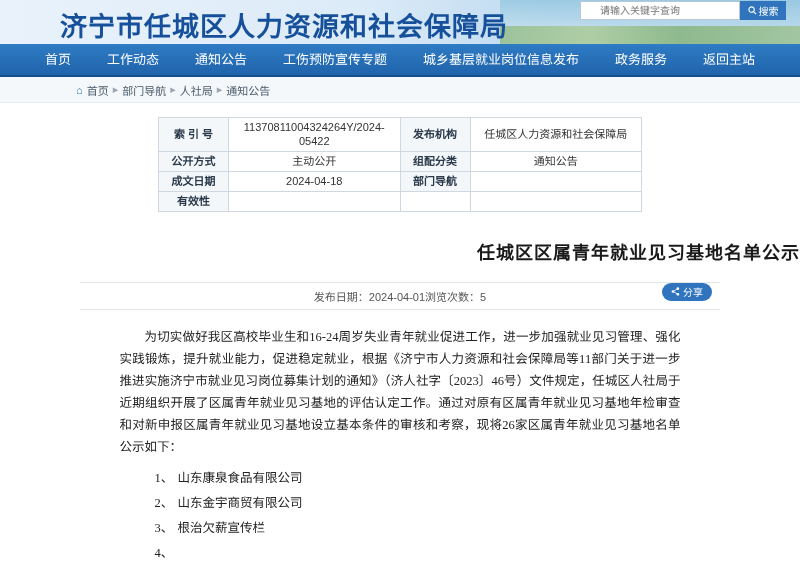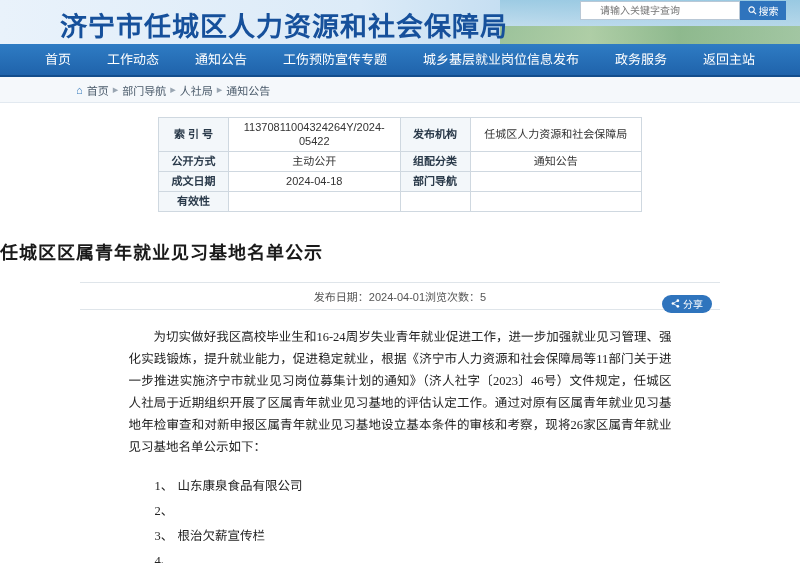--- a/index.html
+++ b/index.html
@@ -140,21 +140,21 @@
     padding: 2px 4px;
     text-align: center;
     vertical-align: middle;
     line-height: 1.3;
   }
   td.lbl { background: #f3f7fa; font-weight: bold; color: #2a3a4a; width: 70px; }
   td.val { background: #ffffff; color: #333; }
 
   
   .doc-title {
-    text-align: left;
+    text-align: right;
     font-family: Liberation Sans, sans-serif;
     font-weight: bold;
     font-size: 18px;
     color: #1a1a1a;
     margin: 26px 0 18px 0;
     letter-spacing: 1px;
   }
 
   
   .meta-row {
@@ -166,21 +166,21 @@
     display: flex;
     align-items: center;
     justify-content: center;
     font-size: 11px;
     color: #555;
     position: relative;
   }
   .share-btn {
     position: absolute;
     right: 8px;
-    top: 12px;
+    top: 0;
     height: 18px;
     background: #2f74bd;
     color: #fff;
     font-size: 10px;
     border-radius: 9px;
     padding: 0 9px;
     display: flex;
     align-items: center;
     gap: 3px;
     cursor: pointer;
@@ -190,21 +190,21 @@
   
   .body-text {
     width: 575px;
     margin: 16px auto 0 auto;
     font-family: "Liberation Serif", serif;
     font-size: 12.5px;
     line-height: 22px;
     color: #222;
     text-align: justify;
   }
-  .body-text p { margin: 16px; text-indent: 2em; }
+  .body-text p { margin: 7px; text-indent: 2em; }
 
   ol.items {
     list-style: none;
     margin: 8px 0 0 0;
     padding: 0 0 0 42px;
     font-family: "Liberation Serif", serif;
     font-size: 12.5px;
     line-height: 25px;
     color: #222;
   }
@@ -313,20 +313,21 @@
     <div class="body-text">
       <p>为切实做好我区高校毕业生和16-24周岁失业青年就业促进工作，进一步加强就业见习管理、强化实践锻炼，提升就业能力，促进稳定就业，根据《济宁市人力资源和社会保障局等11部门关于进一步推进实施济宁市就业见习岗位募集计划的通知》（济人社字〔2023〕46号）文件规定，任城区人社局于近期组织开展了区属青年就业见习基地的评估认定工作。通过对原有区属青年就业见习基地年检审查和对新申报区属青年就业见习基地设立基本条件的审核和考察，现将26家区属青年就业见习基地名单公示如下：</p>
 
       <ol class="items">
         <li>
           <span class="num">1、</span>
           <span class="nm">山东康泉食品有限公司</span>
         </li>
         <li>
           <span class="num">2、</span>
+          <span class="nm">山东金宇商贸有限公司</span>
         </li>
         <li>
           <span class="num">3、</span>
           <span class="nm">根治欠薪宣传栏</span>
         </li>
         <li>
           <span class="num">4、</span>
         </li>
         <li>
           <span class="num">5、</span>

